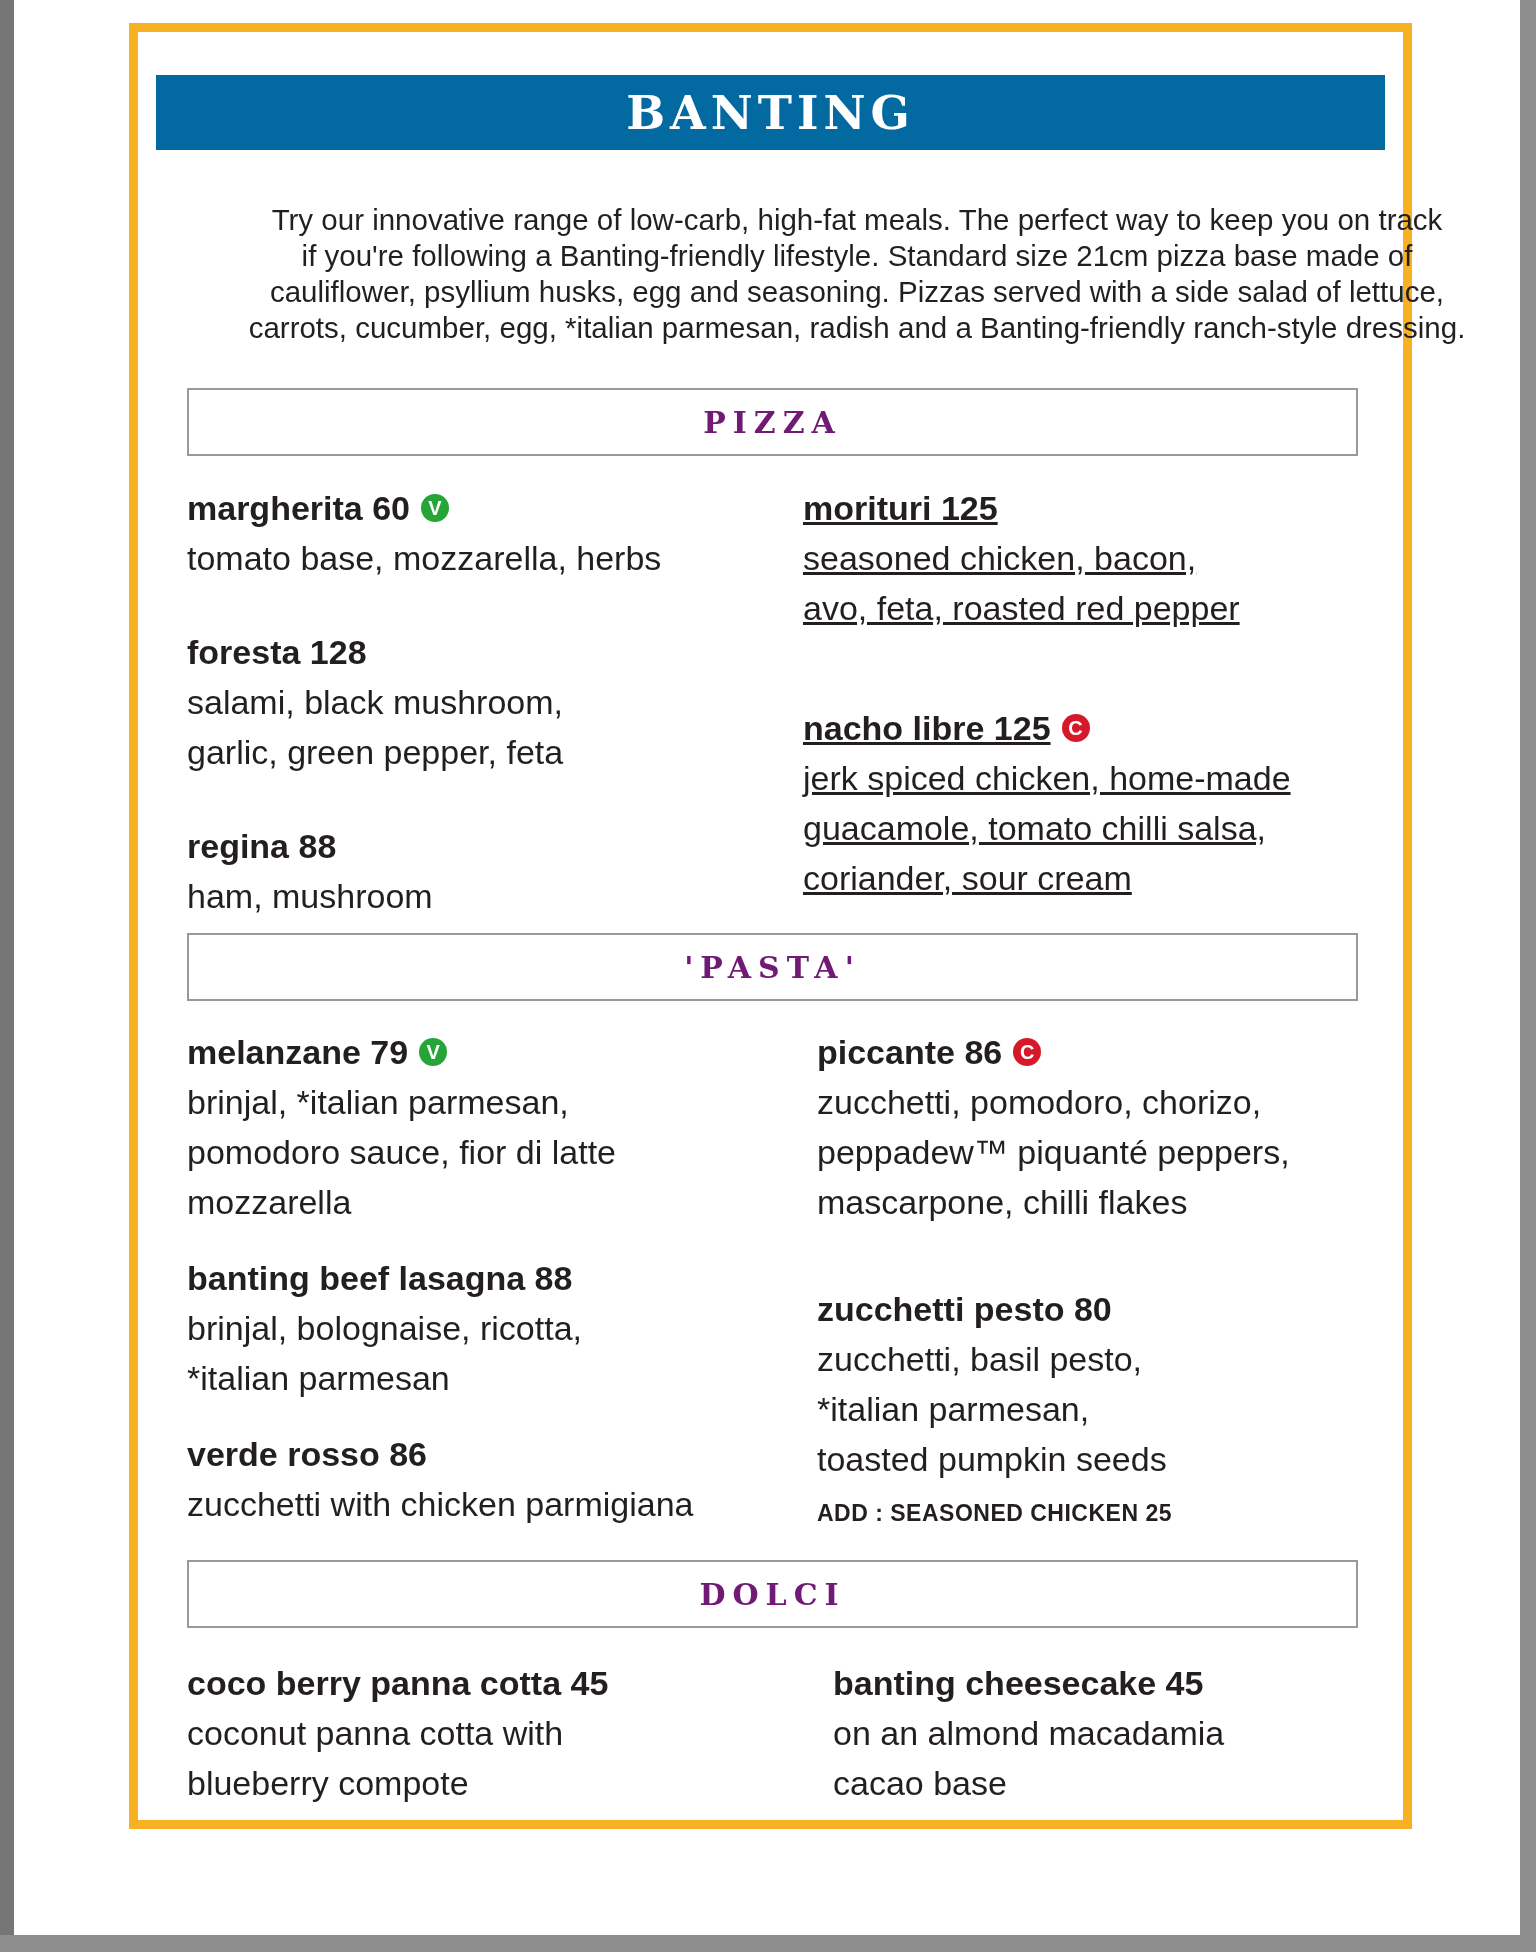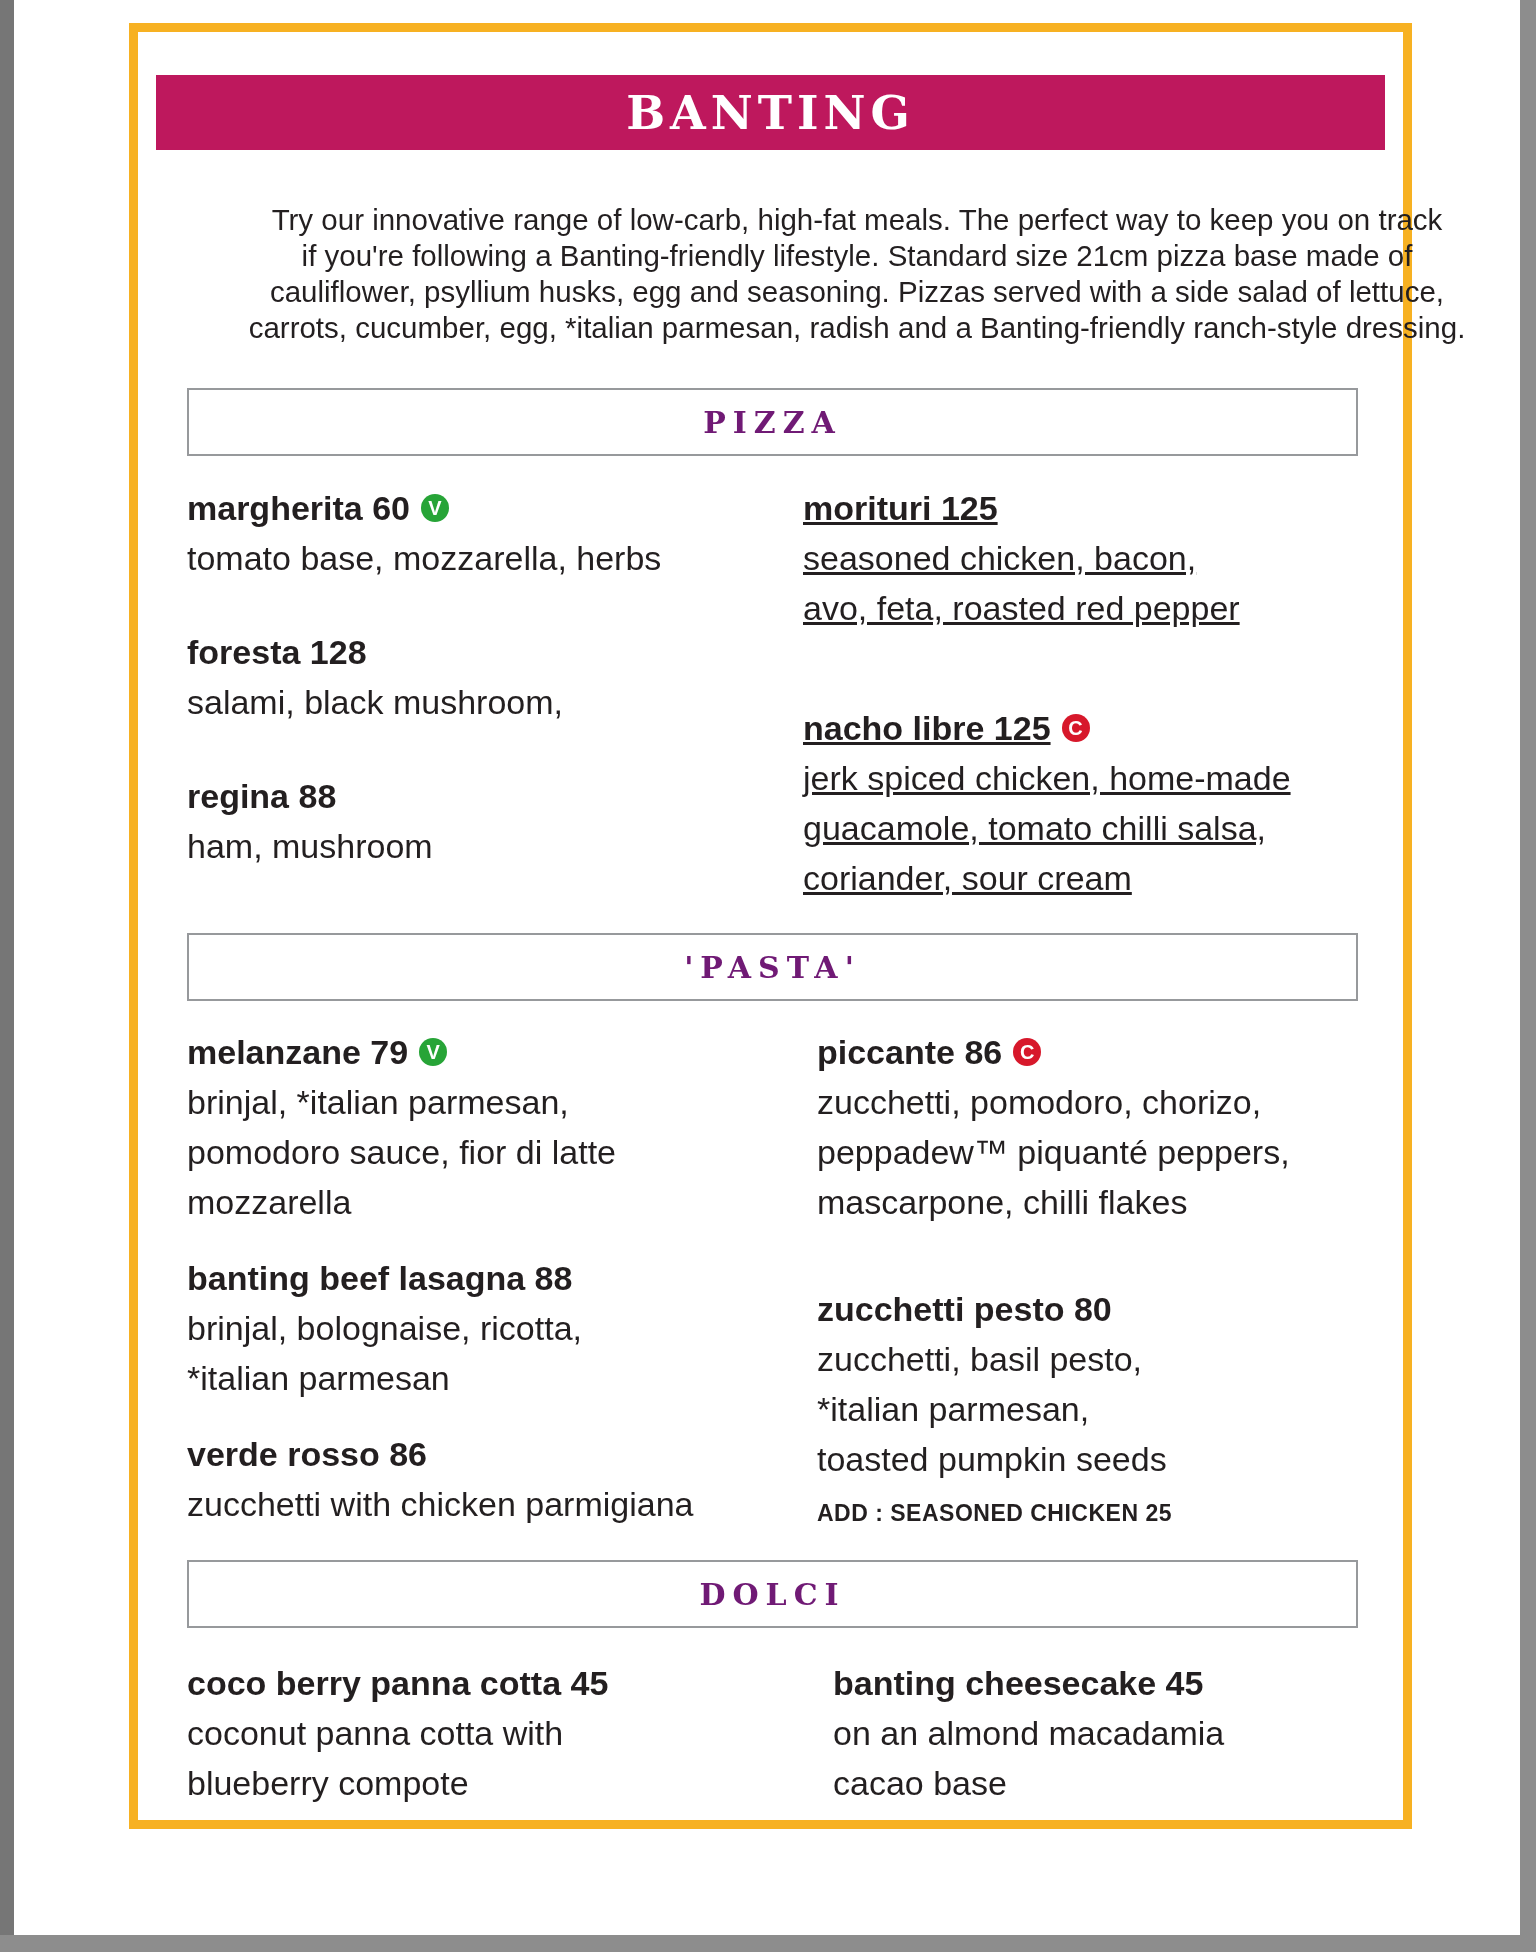--- a/index.html
+++ b/index.html
@@ -8,21 +8,21 @@
   
   .strip{position:absolute;background:#8d8d8d;}
   .strip-left{left:0;top:0;width:14px;height:1952px;background:#767676;}
   .strip-right{right:0;top:0;width:16px;height:1952px;background:#8d8d8d;}
   .strip-bottom{left:0;top:1935px;width:1536px;height:17px;background:#8d8d8d;}
 
   
   .card{position:absolute;left:129px;top:23px;width:1283px;height:1806px;
         box-sizing:border-box;border:9px solid #f7b122;background:#ffffff;}
 
-  .title-bar{position:absolute;left:18px;top:43px;width:1229px;height:75px;background:#be185d;
+  .title-bar{position:absolute;left:18px;top:43px;width:1229px;height:75px;background:#0369a1;
              color:#ffffff;text-align:center;line-height:77px;
              font-family:"DejaVu Serif","Liberation Serif",serif;font-weight:bold;
              font-size:46px;letter-spacing:5px;}
 
   .intro{position:absolute;left:0;top:170px;width:1438px;text-align:center;
          font-size:29.5px;line-height:36px;color:#231f20;}
 
   .section-box{position:absolute;left:49px;width:1171px;height:68px;box-sizing:border-box;
                border:2px solid #97999c;text-align:center;line-height:66px;
                font-family:"DejaVu Serif","Liberation Serif",serif;font-weight:bold;
@@ -84,20 +84,21 @@
     <div class="col col-pizza-left">
       <div class="item gap-md">
         <div class="item-title"><span>margherita 60</span><span class="badge badge-v">
               <span>V</span>
             </span></div>
         <div class="item-desc">tomato base, mozzarella, herbs</div>
       </div>
       <div class="item gap-md">
         <div class="item-title">foresta 128</div>
         <div class="item-desc">salami, black mushroom,</div>
+        <div class="item-desc">garlic, green pepper, feta</div>
       </div>
       <div class="item">
         <div class="item-title">regina 88</div>
         <div class="item-desc">ham, mushroom</div>
       </div>
     </div>
 
     <div class="col col-pizza-right">
       <div class="item gap-xl">
         <div class="item-title">morituri 125</div>

